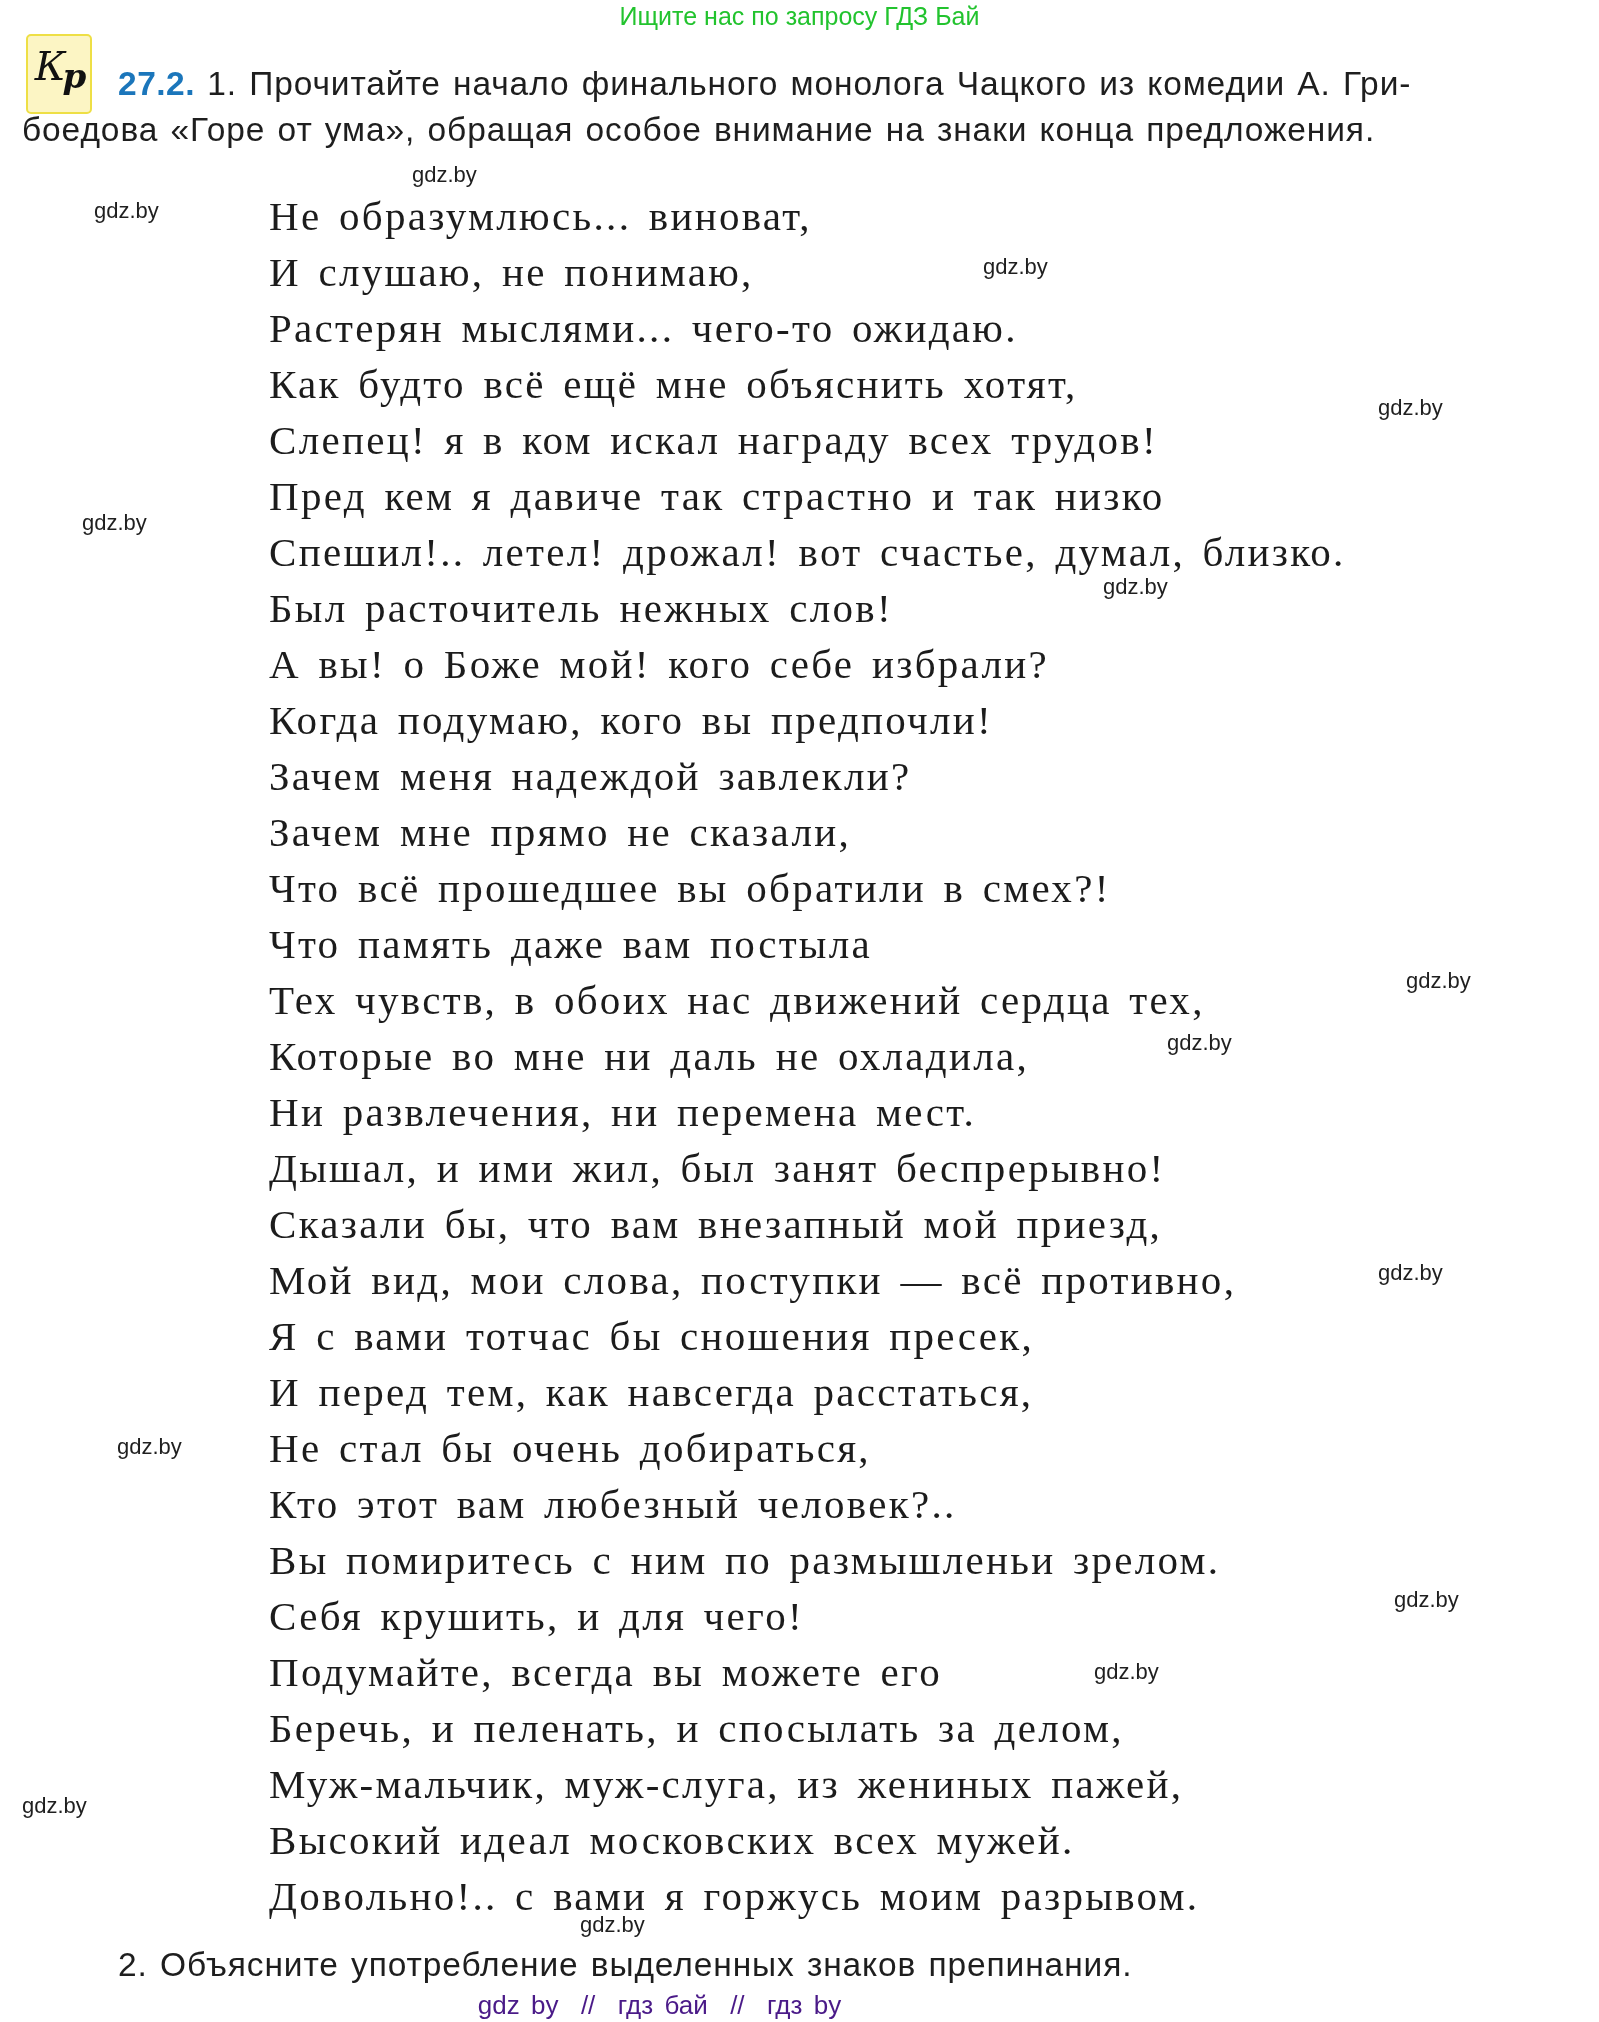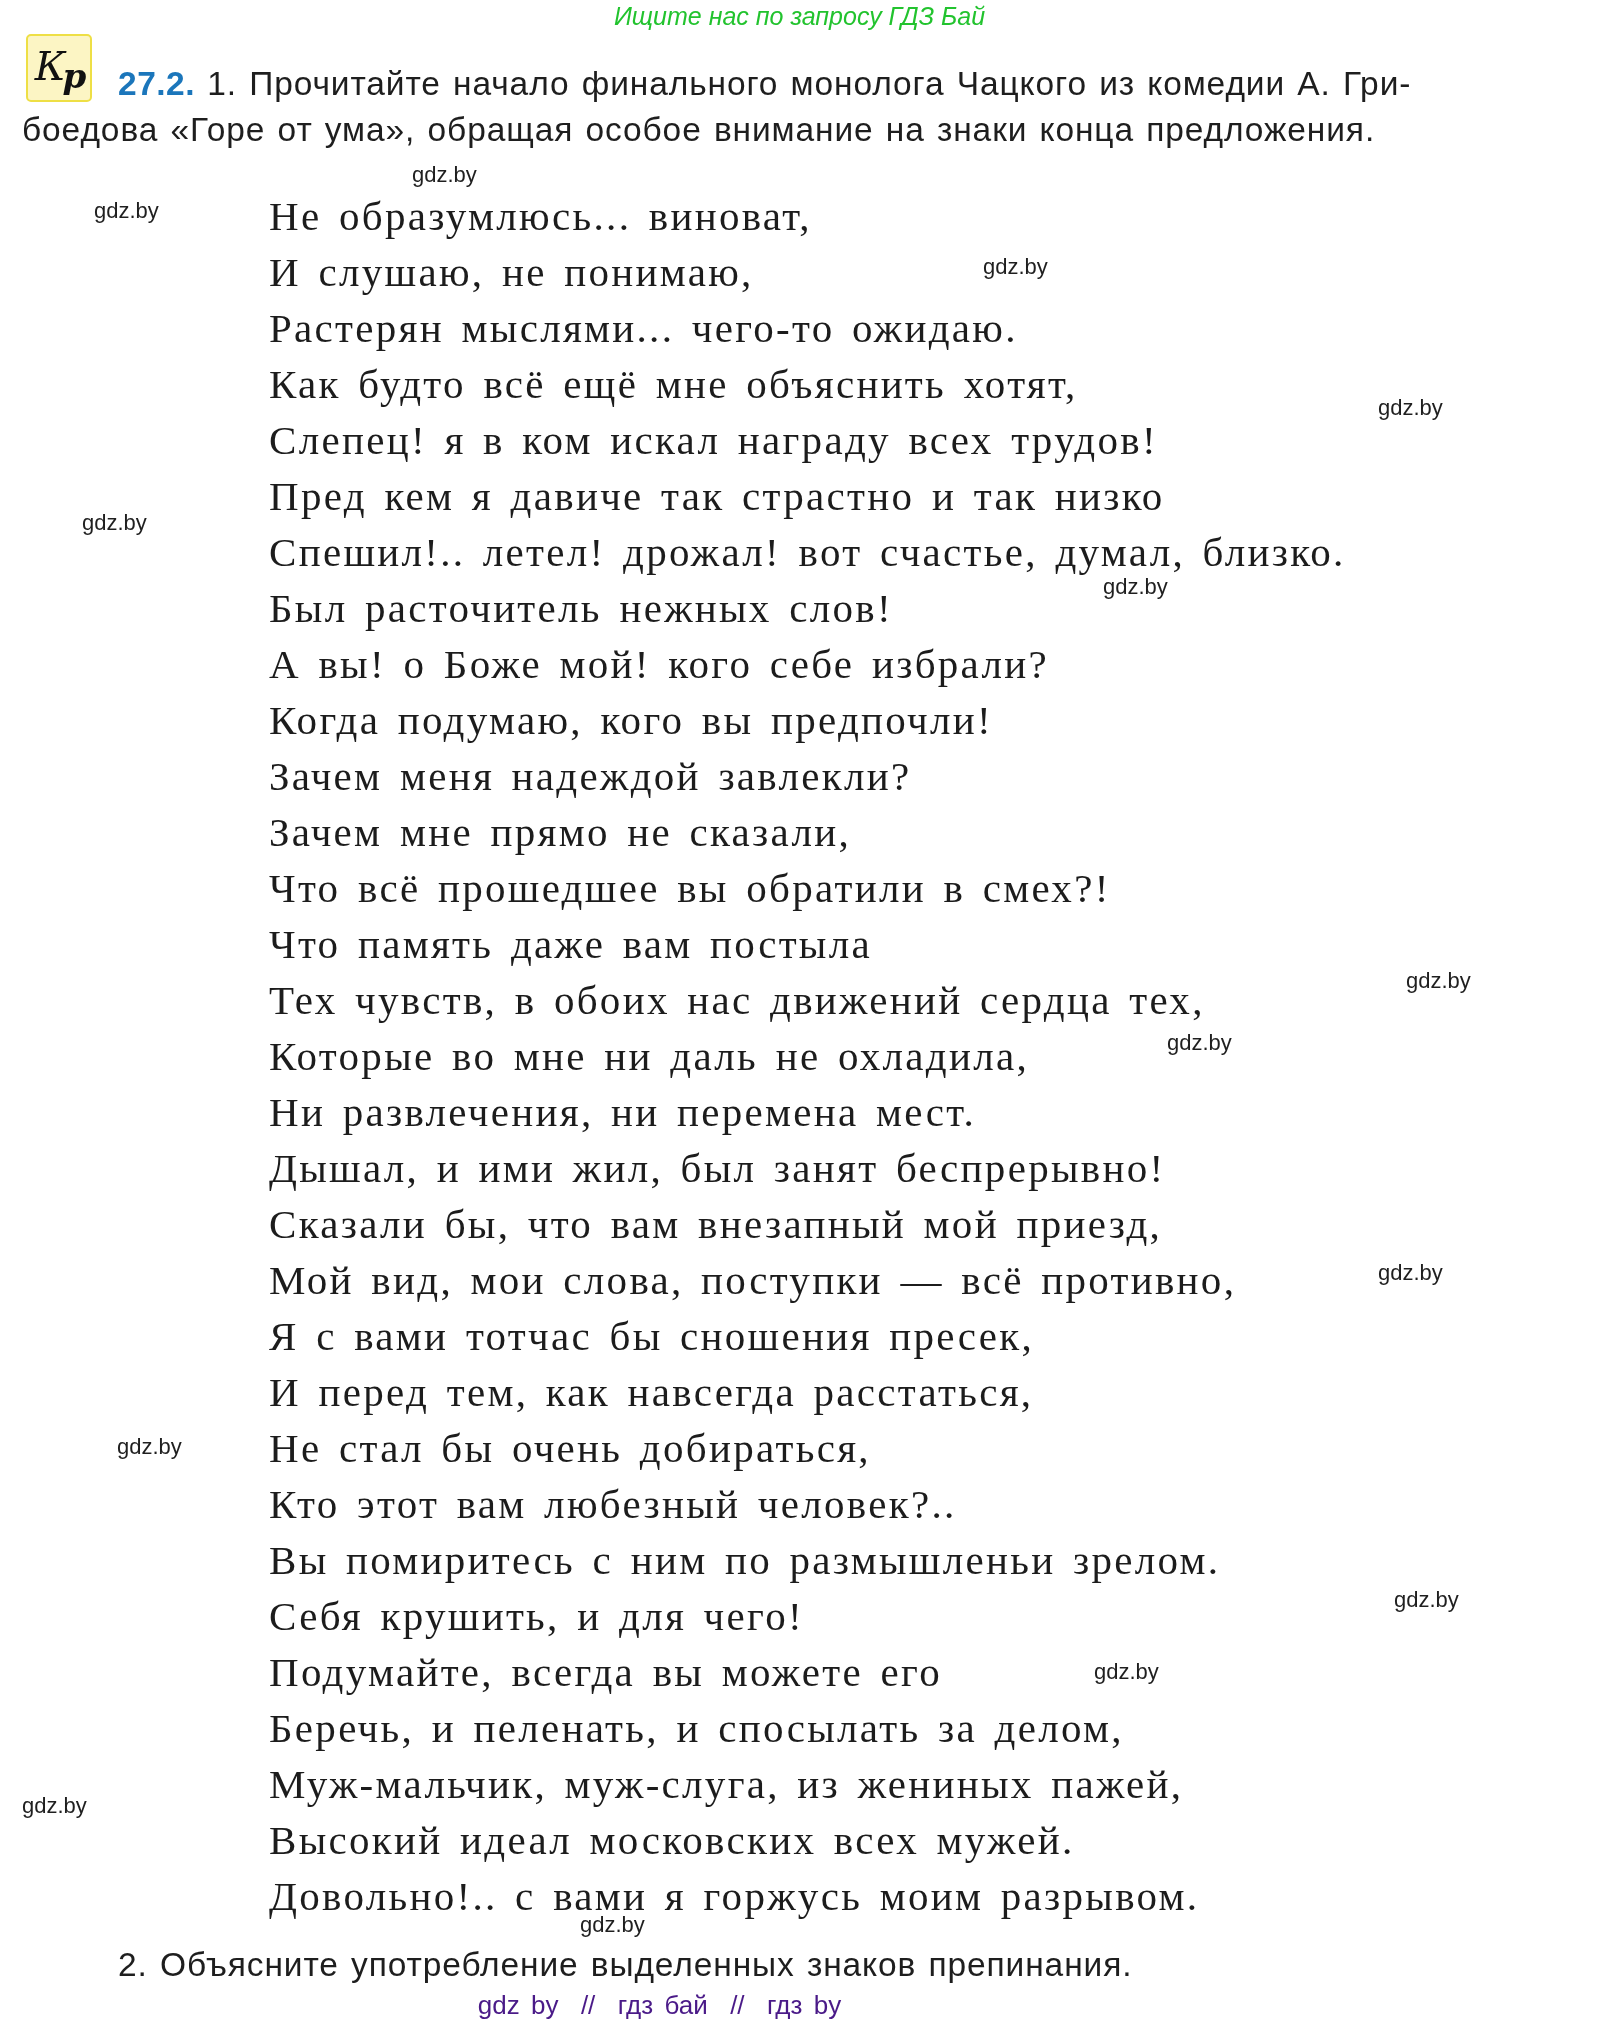--- a/index.html
+++ b/index.html
@@ -6,24 +6,23 @@
   body {
     width: 1599px; height: 2022px; position: relative; overflow: hidden;
     background: #ffffff; color: #1e1e1e;
     font-family: "Liberation Sans", sans-serif;
   }
   .abs { position: absolute; white-space: nowrap; }
   .top-banner {
     left: 0; width: 1599px; top: 0; text-align: center;
     font-size: 25px; line-height: 32px; color: #22c32e;
     font-family: "Liberation Sans", sans-serif;
-    font-style: italic;
   }
   .kr-icon {
-    left: 26px; top: 34px; width: 66px; height: 68px;
+    left: 26px; top: 34px; width: 66px; height: 80px;
     background: #fcf5c4; border: 2px solid #eedf45; border-radius: 5px;
     box-sizing: border-box;
     font-family: "DejaVu Serif", serif; font-style: italic;
     font-size: 40px; line-height: 60px; color: #111;
     text-align: center; letter-spacing: -3px;
   }
   .kr-icon .p { font-size: 34px; font-weight: bold; position: relative; top: 8px; }
   .task-line {
     font-size: 33.5px; line-height: 46px; letter-spacing: 0.9px; color: #1e1e1e;
     word-spacing: 2px;

